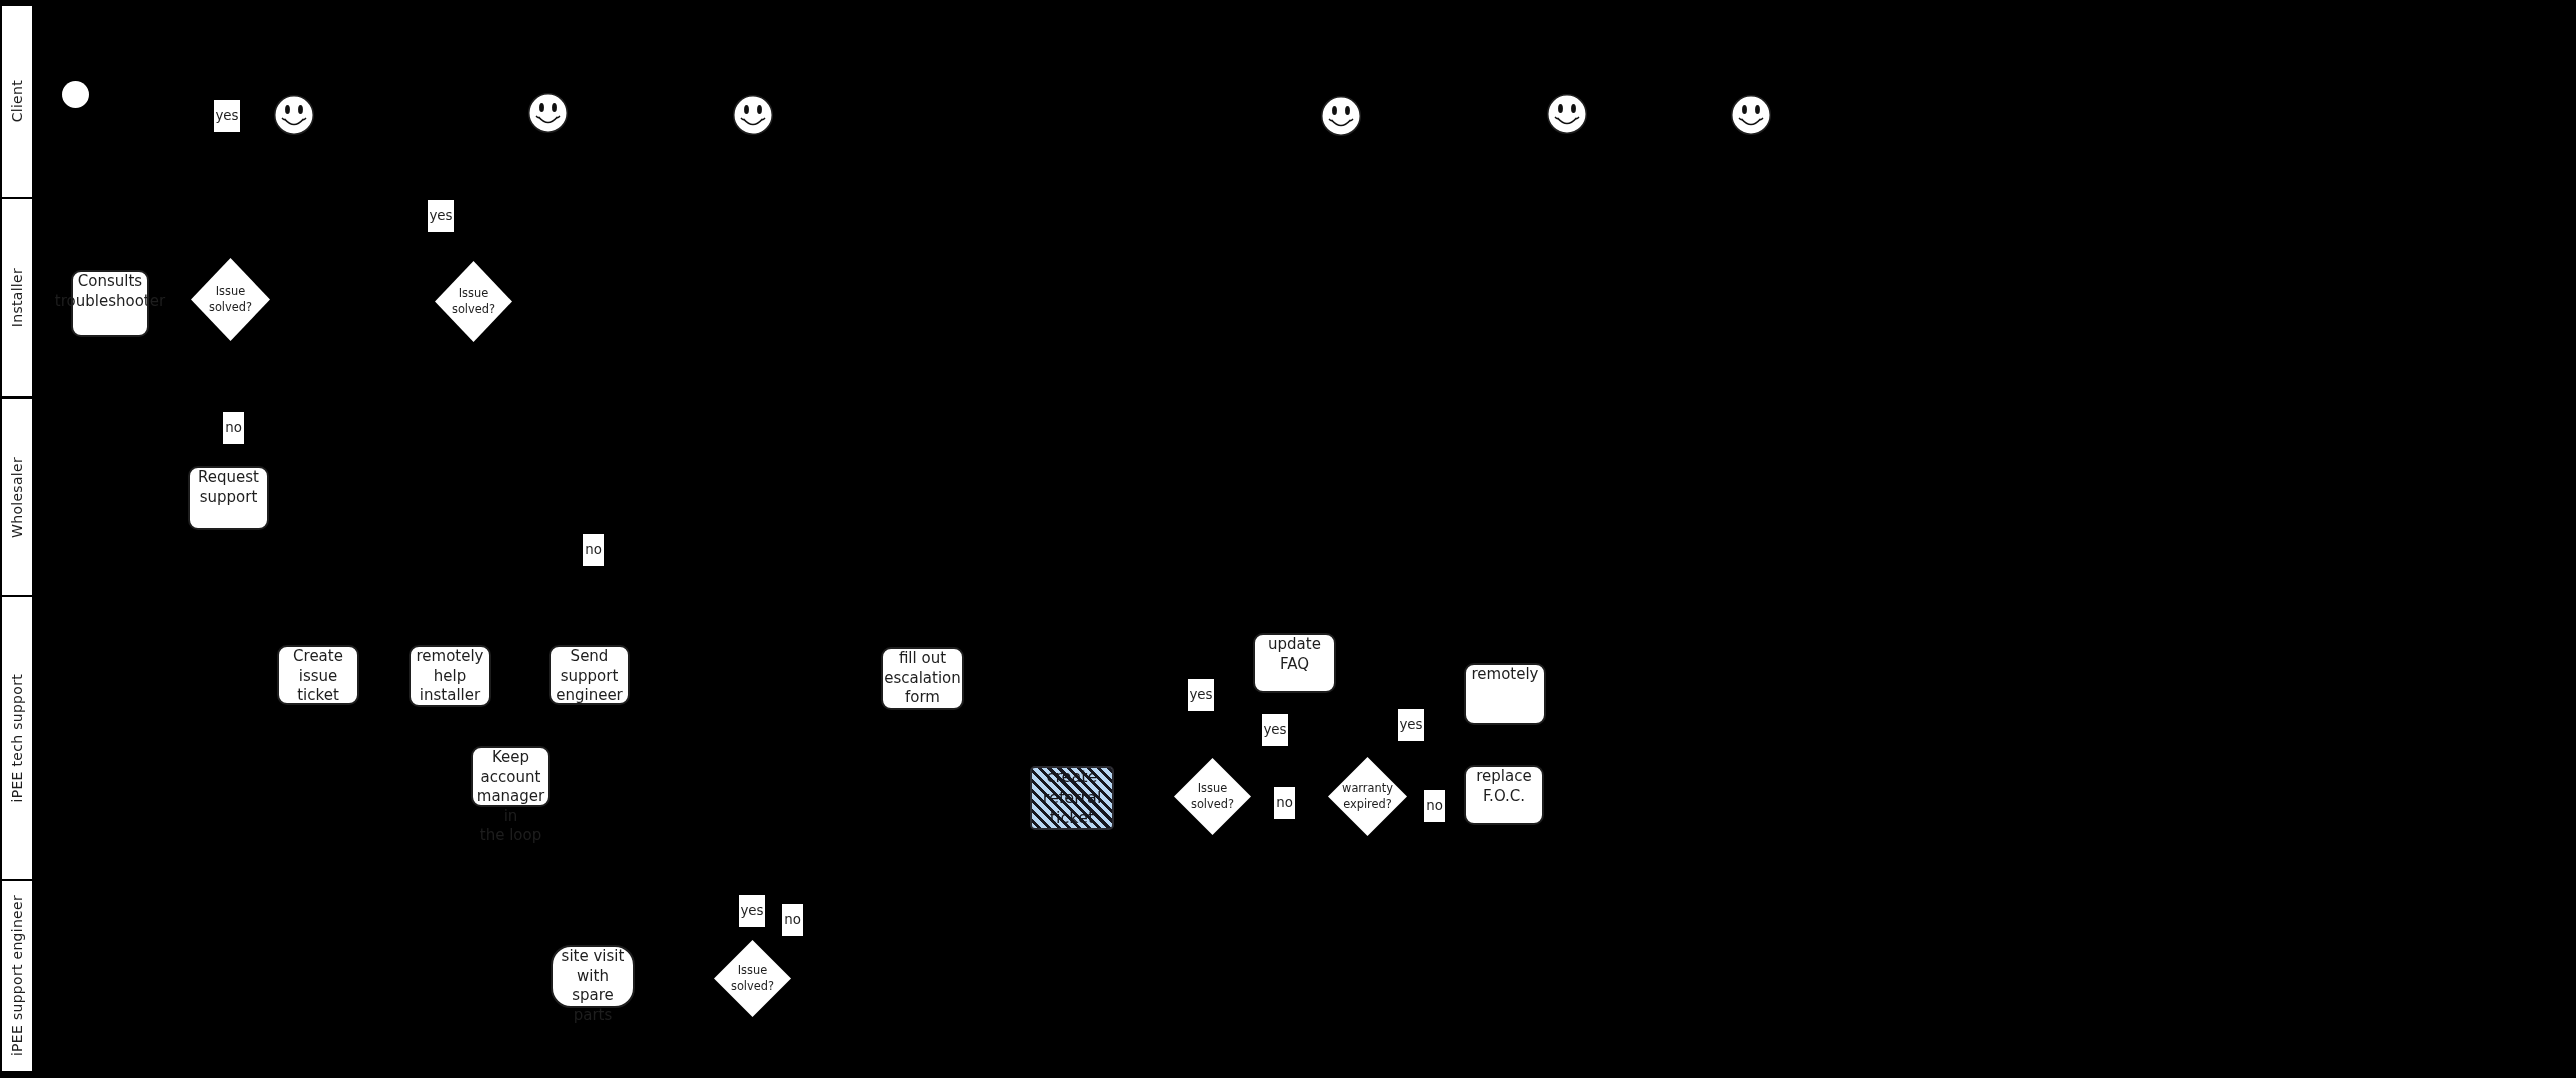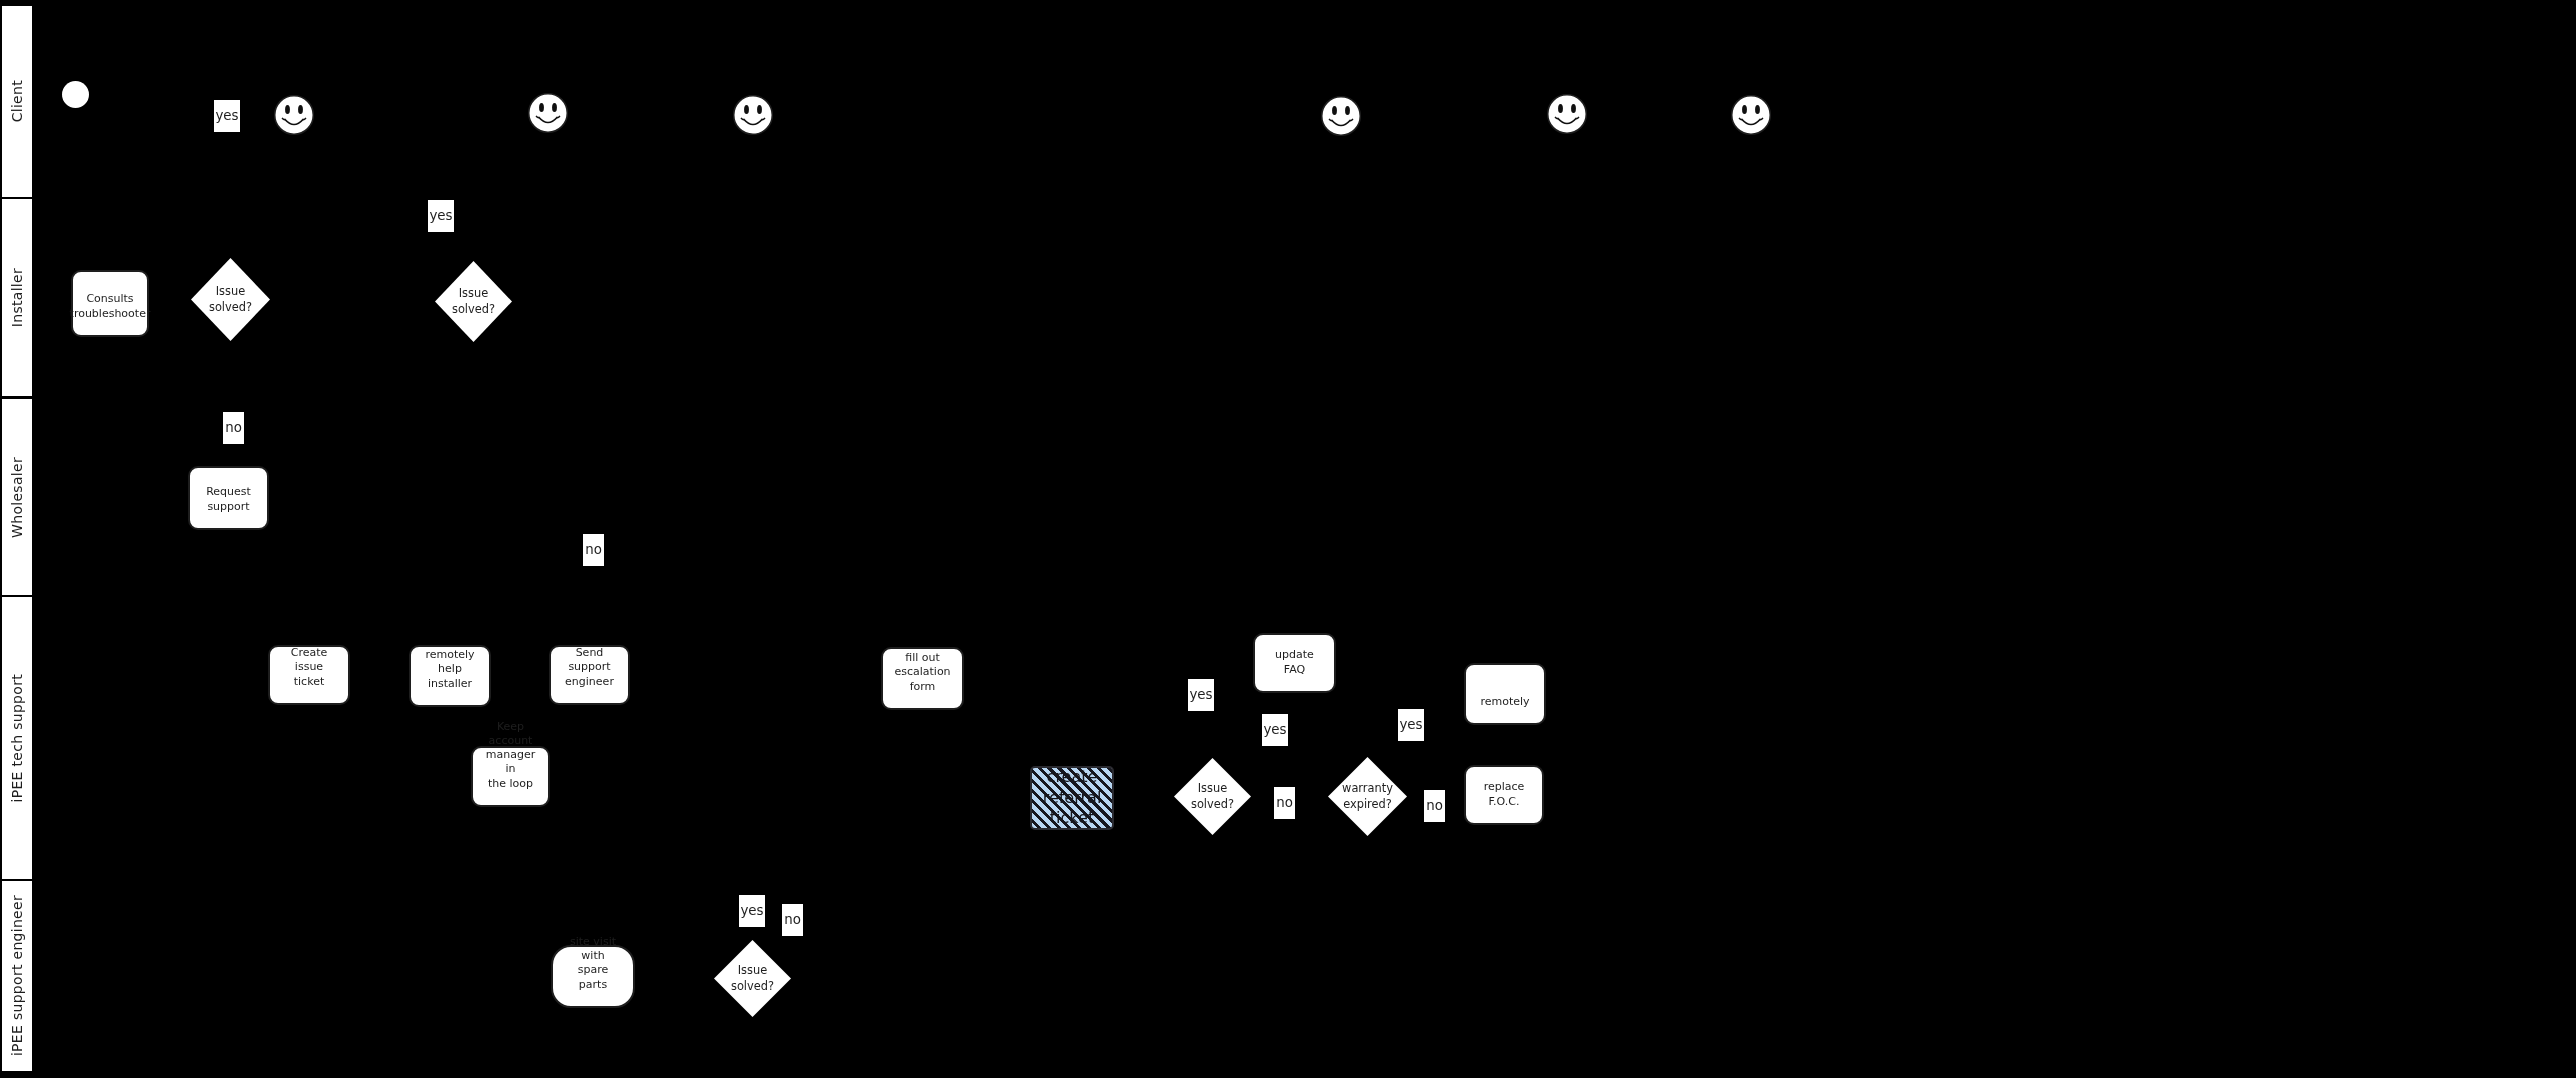--- a/index.html
+++ b/index.html
@@ -26,25 +26,25 @@
     white-space:nowrap;
     color:#1e1e1e;
     letter-spacing:0.3px;
   }
   
   .node{position:absolute;box-sizing:border-box;}
   .task{
     background:#fff;
     border:2px solid #1e1e1e;
     border-radius:10px;
-    display:flex;align-items:flex-end;justify-content:center;
+    display:flex;align-items:flex-start;justify-content:center;
     text-align:center;
-    font-size:11px;line-height:1.3;
+    font-size:15px;line-height:1.3;
     white-space:pre-line;
-    padding:14px;
+    padding:0;
   }
   .task-hatched{
     background:repeating-linear-gradient(45deg,#b9d7f3 0px,#b9d7f3 4px,#17171f 4px,#17171f 7px);
     border:2.5px solid #2a2a30;
     border-radius:5px;
     display:flex;align-items:center;justify-content:center;
     text-align:center;
     font-size:16px;line-height:1.3;
     white-space:pre-line;
     color:#16161c;
@@ -154,21 +154,21 @@
       <div class="node decision" style="left: 435px; top: 261px; width: 77px; height: 81px;"><span>Issue
 solved?</span></div>
       <div class="node edge-label" style="left: 223px; top: 412px; width: 21px; height: 18px;">
         <span>no</span>
       </div>
       <div class="node task" style="left: 188px; top: 466px; width: 81px; height: 64px;"><span>Request
 support</span></div>
       <div class="node edge-label" style="left: 583px; top: 534px; width: 21px; height: 18px;">
         <span>no</span>
       </div>
-      <div class="node task" style="left: 268px; top: 645px; width: 82px; height: 60px;"><span>Create issue
+      <div class="node task" style="left: 277px; top: 645px; width: 82px; height: 60px;"><span>Create issue
 ticket</span></div>
       <div class="node task" style="left: 409px; top: 645px; width: 82px; height: 62px;"><span>remotely help
 installer</span></div>
       <div class="node task" style="left: 549px; top: 645px; width: 81px; height: 60px;"><span>Send support
 engineer</span></div>
       <div class="node task" style="left: 471px; top: 746px; width: 79px; height: 61px;"><span>Keep account
 manager in
 the loop</span></div>
       <div class="node task" style="left: 881px; top: 647px; width: 83px; height: 63px;"><span>fill out
 escalation

